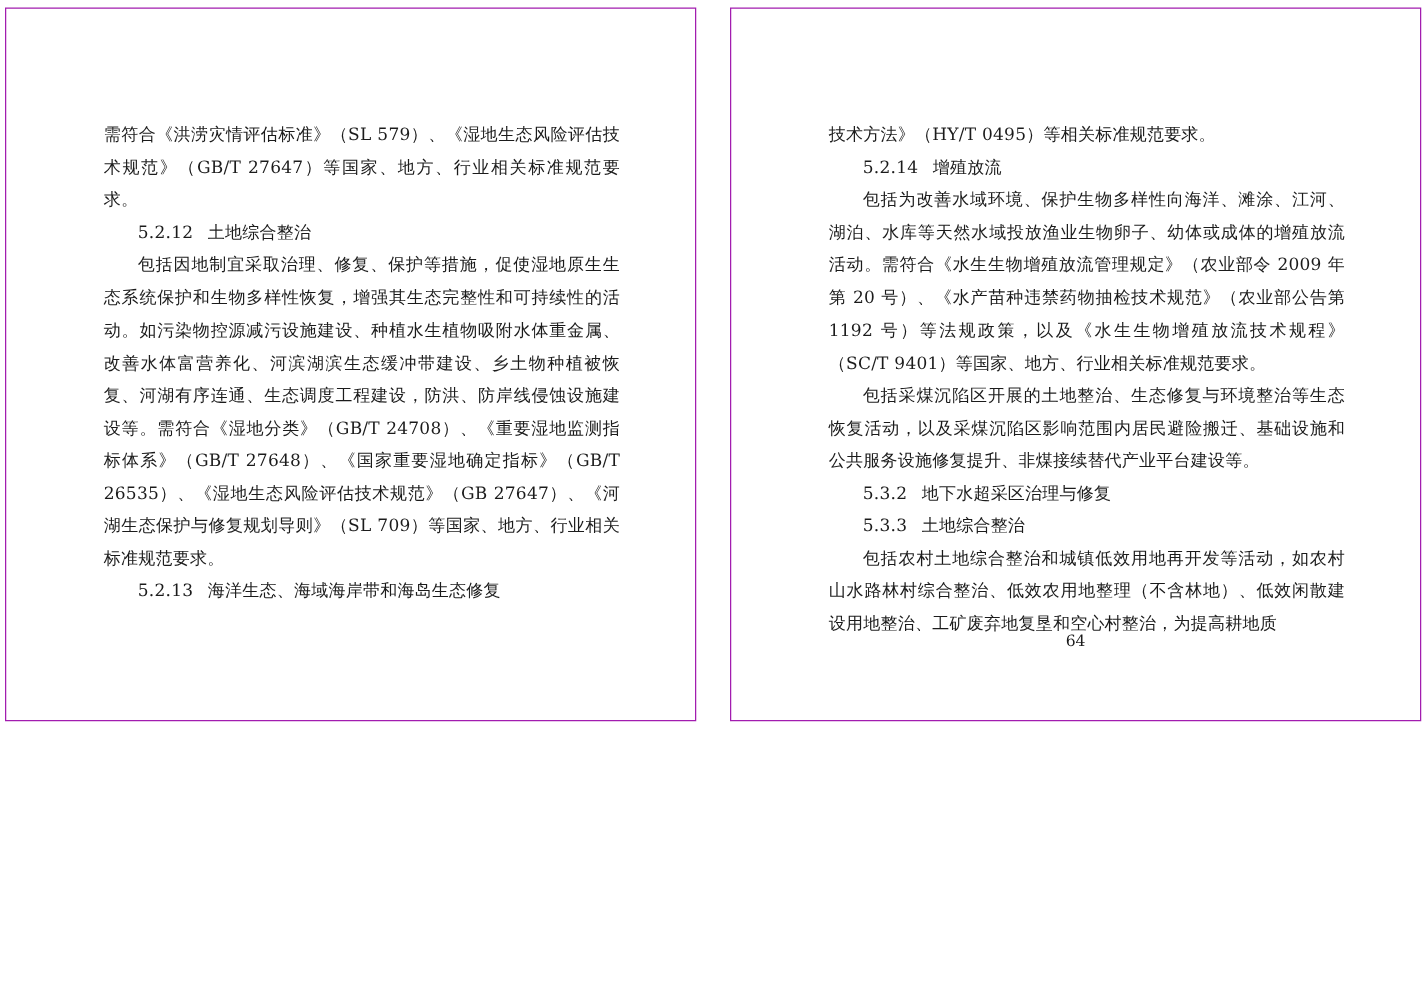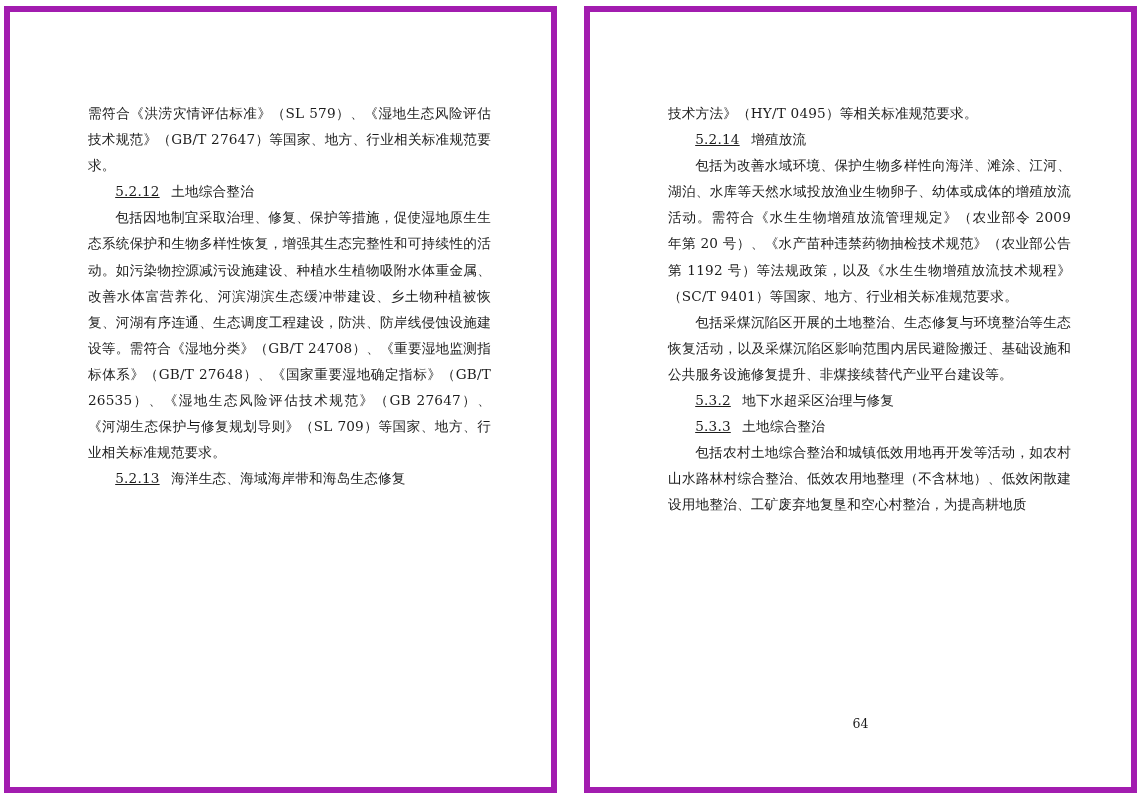--- a/index.html
+++ b/index.html
@@ -19,23 +19,23 @@
     height: 799px;
     background: #ffffff;
     display: flex;
     justify-content: space-between;
     box-sizing: border-box;
     padding: 6px 4px;
   }
   .page {
     position: relative;
     width: 553px;
-    height: 787px;
+    height: 571px;
     background: #ffffff;
-    border: 6px solid #a21caf;
+    border: 1px solid #a21caf;
     box-sizing: border-box;
     overflow: hidden;
   }
   .page-body {
     position: absolute;
     left: 78px;
     right: 60px;
     top: 88px;
     bottom: 92px;
   }
@@ -54,21 +54,20 @@
   .heading {
     font-size: 13.6px;
     line-height: 1.92;
     color: #1b1b1b;
     margin: 0;
     text-indent: 2em;
     letter-spacing: 0.2px;
   }
   .heading .num {
     margin-right: 0.85em;
-    text-decoration: underline;
   }
   .heading.level2 {
     text-indent: 2em;
   }
   .heading.level1 {
     text-indent: 1.2em;
   }
   .heading.level1 .num {
     margin-right: 2.2em;
   }

